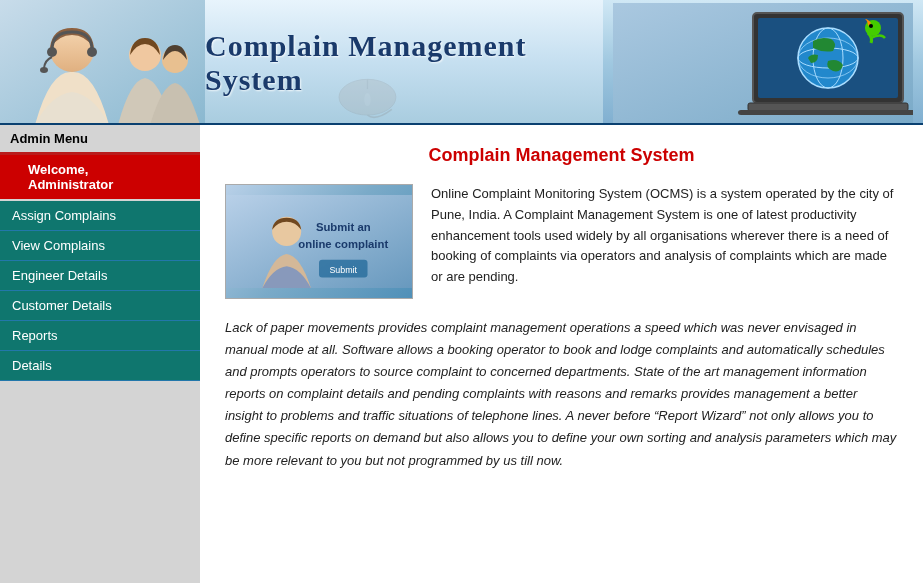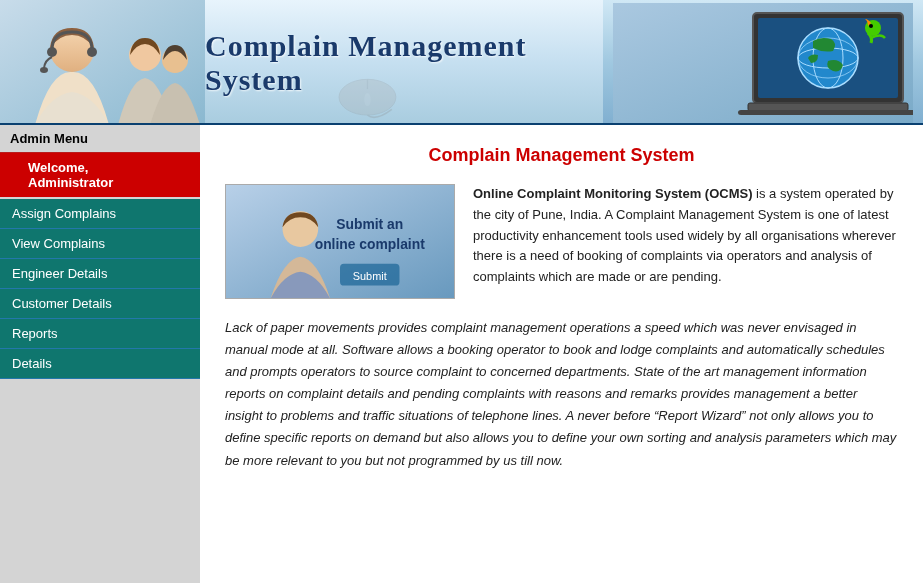--- a/index.html
+++ b/index.html
@@ -76,21 +76,21 @@
       min-height: 458px;
       background: #d4d4d4;
       flex-shrink: 0;
     }
     .admin-menu-label {
       background: #d4d4d4;
       color: #000;
       font-size: 13px;
       font-weight: bold;
       padding: 6px 10px;
-      border-bottom: 1px solid #b91c1c;
+      border-bottom: 3px solid #b91c1c;
     }
     .welcome-bar {
       background: #cc0000;
       color: #fff;
       font-size: 13px;
       font-weight: bold;
       padding: 7px 28px;
       margin-bottom: 2px;
     }
     .sidebar-item {
@@ -117,21 +117,21 @@
       text-align: center;
       margin-bottom: 18px;
       font-family: Arial, sans-serif;
     }
     .content-top {
       display: flex;
       gap: 18px;
       margin-bottom: 18px;
     }
     .complaint-img {
-      width: 230px;
+      width: 188px;
       height: 115px;
       flex-shrink: 0;
       background: linear-gradient(135deg, #b8d0e8 0%, #7aaac8 50%, #5090b8 100%);
       display: flex;
       align-items: center;
       justify-content: flex-end;
       border: 1px solid #aaa;
       overflow: hidden;
       position: relative;
     }
@@ -276,20 +276,20 @@
 
           <text x="145" y="45" text-anchor="middle" font-family="Arial" font-size="14" font-weight="bold" fill="#1a3a6b">Submit an</text>
           <text x="145" y="65" text-anchor="middle" font-family="Arial" font-size="14" font-weight="bold" fill="#1a3a6b">online complaint</text>
 
           <rect x="115" y="80" width="60" height="22" rx="4" fill="#1a6496" opacity="0.7"></rect>
           <text x="145" y="96" text-anchor="middle" font-family="Arial" font-size="11" fill="#fff">Submit</text>
         </svg>
       </div>
 
       <div class="content-desc">
-        <span style="font-weight:bold;">Online Complaint Monitoring System (OCMS)</span><span> is a system operated by the city of Pune, India. A Complaint Management System is one of latest productivity enhancement tools used widely by all organisations wherever there is a need of booking of complaints via operators and analysis of complaints which are made or are pending.</span>
+        <span style="font-weight:normal;">Online Complaint Monitoring System (OCMS)</span><span> is a system operated by the city of Pune, India. A Complaint Management System is one of latest productivity enhancement tools used widely by all organisations wherever there is a need of booking of complaints via operators and analysis of complaints which are made or are pending.</span>
       </div>
     </div>
 
     <div class="content-body">Lack of paper movements provides complaint management operations a speed which was never envisaged in manual mode at all. Software allows a booking operator to book and lodge complaints and automatically schedules and prompts operators to source complaint to concerned departments. State of the art management information reports on complaint details and pending complaints with reasons and remarks provides management a better insight to problems and traffic situations of telephone lines. A never before “Report Wizard” not only allows you to define specific reports on demand but also allows you to define your own sorting and analysis parameters which may be more relevant to you but not programmed by us till now.</div>
   </div>
 
 </div>
 
 </body></html>

